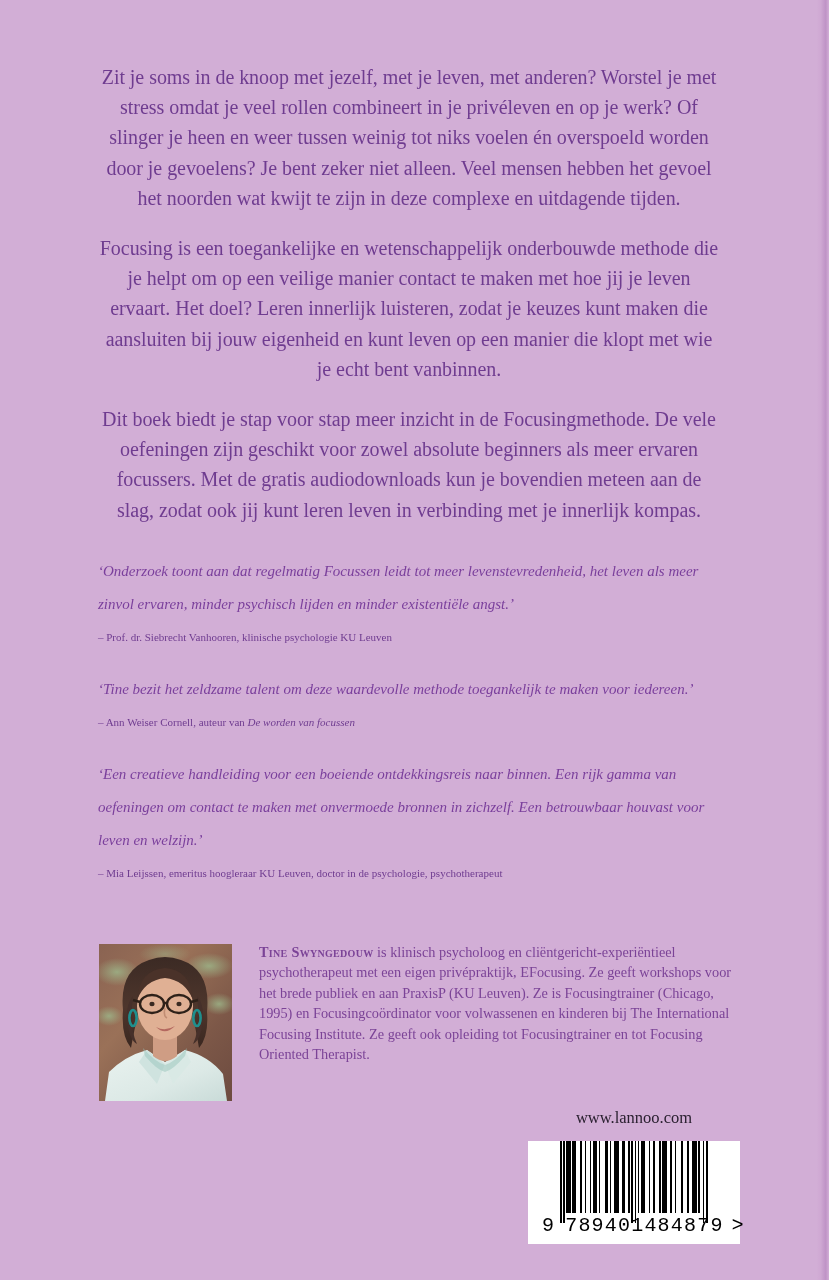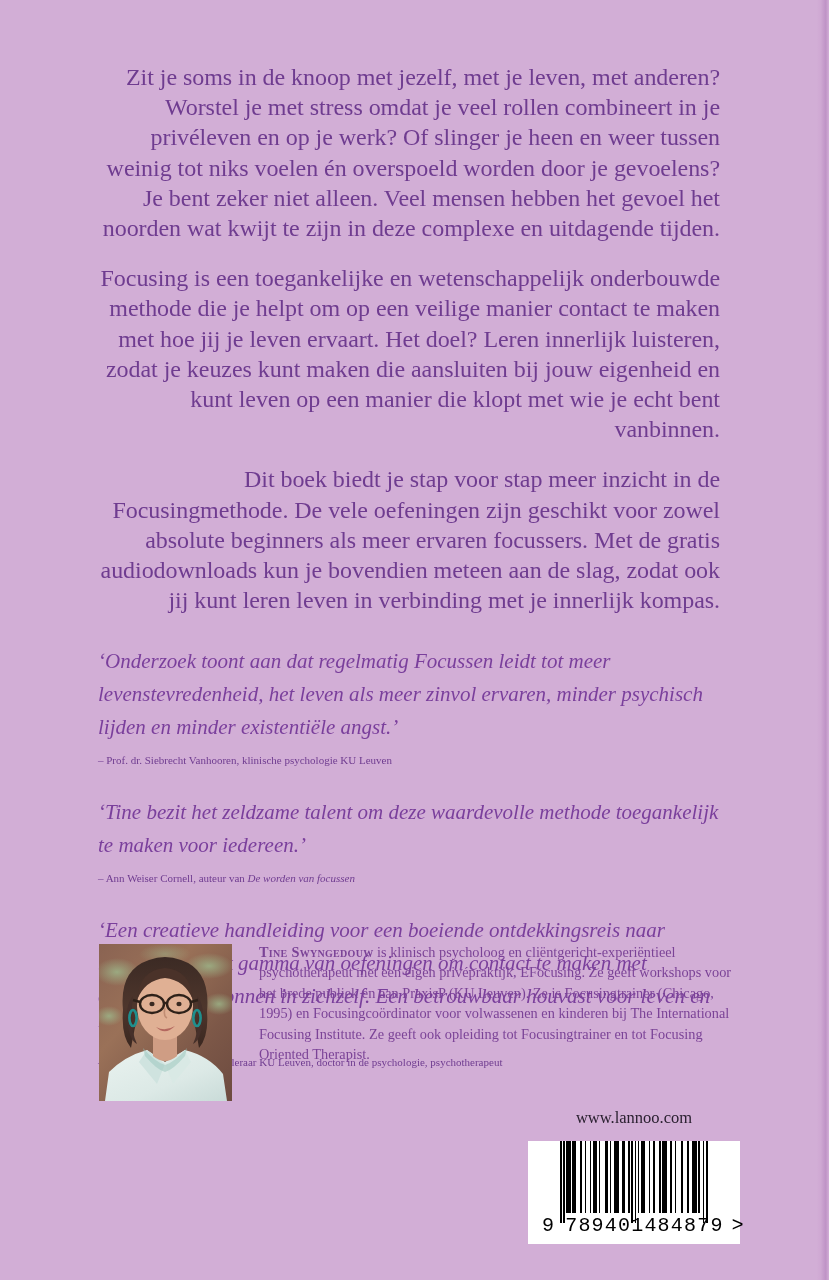--- a/index.html
+++ b/index.html
@@ -31,37 +31,37 @@
   }
   .content {
     position: absolute;
     left: 98px;
     top: 0;
     width: 622px;
   }
 
   
   .para {
-    font-size: 24px;
+    font-size: 20px;
     line-height: 30.2px;
     letter-spacing: -0.05px;
     color: #6f3c90;
     margin: 0 0 20px 0;
-    text-align: right;
+    text-align: center;
   }
   #p1 { margin-top: 62px; }
   #p2 { margin-top: 15px; }
   #p3 { margin-top: 20px; }
 
   
   .quote-block { margin-top: 26px; }
   .quote-block.q1 { margin-top: 30px; }
   .quote-text {
     font-style: italic;
-    font-size: 21px;
+    font-size: 15px;
     line-height: 33px;
     color: #7a3f9c;
     margin: 0;
   }
   .quote-attrib {
     font-size: 11px;
     line-height: 20px;
     color: #6f3c90;
     margin: 6px 0 0 0;
   }

